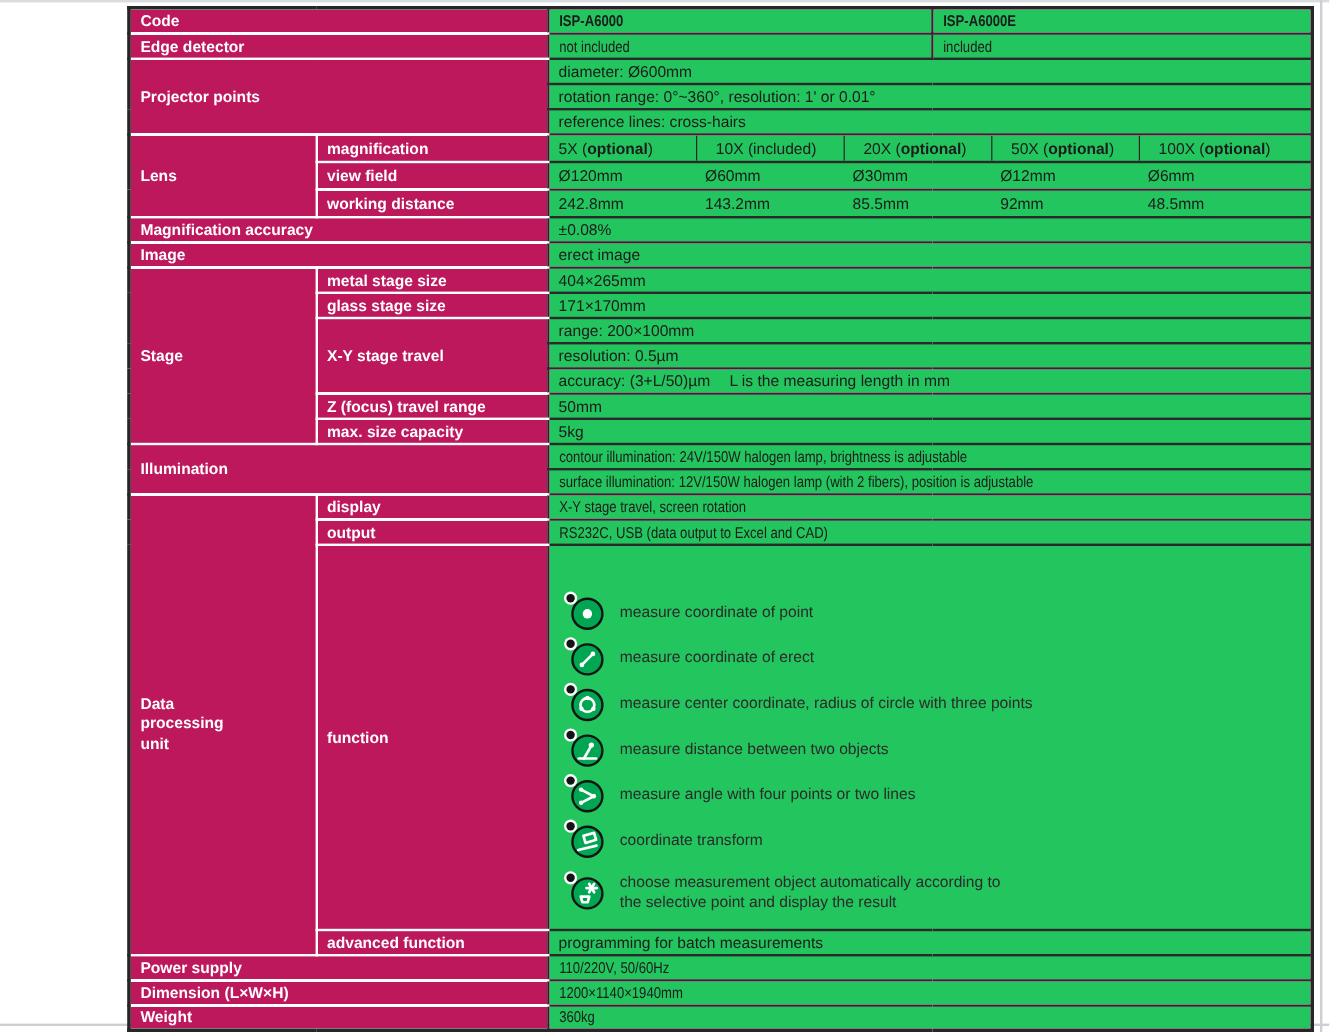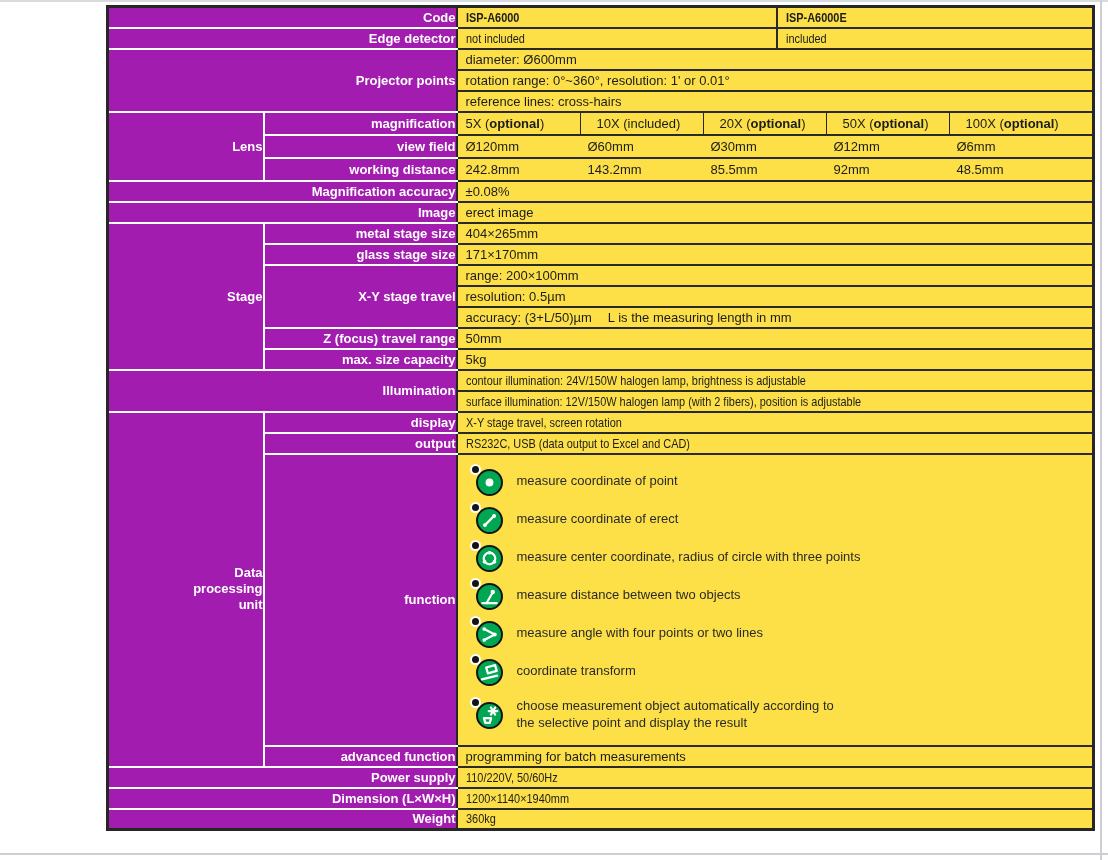--- a/index.html
+++ b/index.html
@@ -6,38 +6,38 @@
   .page{position:relative;width:1108px;height:860px;background:#ffffff;overflow:hidden;
         font-family:"Liberation Sans",sans-serif;color:#1e1e1e;}
   .page-edge-top{position:absolute;top:0;left:0;width:100%;height:2px;background:#d9dcdf;}
   .page-edge-right{position:absolute;top:0;right:6px;width:2px;height:100%;background:#ccd0d4;}
   .page-edge-bottom{position:absolute;left:0;top:853px;width:100%;height:2px;background:#ccd0d4;}
   .content{position:absolute;left:106px;top:5px;}
   .title{font-size:14px;font-weight:bold;color:#111;letter-spacing:.2px;margin:0 0 3px 1px;}
   table.spec{border-collapse:collapse;table-layout:fixed;width:986px;border:3px solid #262626;}
   td{font-size:13px;vertical-align:middle;overflow:hidden;}
   
-  td.g{background:#a21caf;color:#ffffff;font-weight:bold;border:2px solid #ffffff;
-       padding:0 0 0 8px;text-align:right;}
+  td.g{background:#be185d;color:#ffffff;font-weight:bold;border:2px solid #ffffff;
+       padding:0 0 0 8px;}
   td.g.tv{border-right:2px solid #262626;}
   
-  td.v{background:#fde047;border:2px solid #2a2a2a;padding:0 4px 0 8px;color:#1c1c1c;}
+  td.v{background:#22c55e;border:2px solid #2a2a2a;padding:0 4px 0 8px;color:#1c1c1c;}
   td.p0{padding:0;}
   tr.r{height:21px;}
   tr.rf{height:288px;}
   .cond{display:inline-block;transform:scaleX(0.84);transform-origin:0 50%;white-space:nowrap;}
   .bold{font-weight:bold;}
   .gap{margin-left:16px;}
   .wrapnarrow{display:inline-block;width:92px;line-height:1.25;}
   
   .grid5{display:grid;grid-template-columns:122px 123px 123px 123px 1fr;height:21px;align-items:center;}
   .g5c{padding-left:8px;white-space:nowrap;}
   .g5c.sep{border-left:1.6px solid #262626;height:100%;display:flex;align-items:center;}
   
-  .fnlist{padding:8px 6px 6px 14px;}
+  .fnlist{padding:8px 6px 6px 14px;margin-top:29px;}
   .fn-item{display:flex;align-items:center;height:38px;}
   .fn-item.tall{height:48px;}
   .fn-text{margin-left:14px;font-size:13px;line-height:1.3;color:#2a2a2a;}
   
   .mic{position:relative;width:31px;height:31px;flex:0 0 31px;}
   .mic-ring{position:absolute;right:0;top:3px;width:27px;height:27px;border-radius:50%;
             background:#00A651;border:2.6px solid #141414;box-sizing:border-box;}
   .mic-dot{position:absolute;left:0;top:0;width:7px;height:7px;border-radius:50%;
            background:#141414;box-shadow:0 0 0 2px #ffffff;}
   .mic svg{position:absolute;right:3px;top:6px;width:21px;height:21px;}

